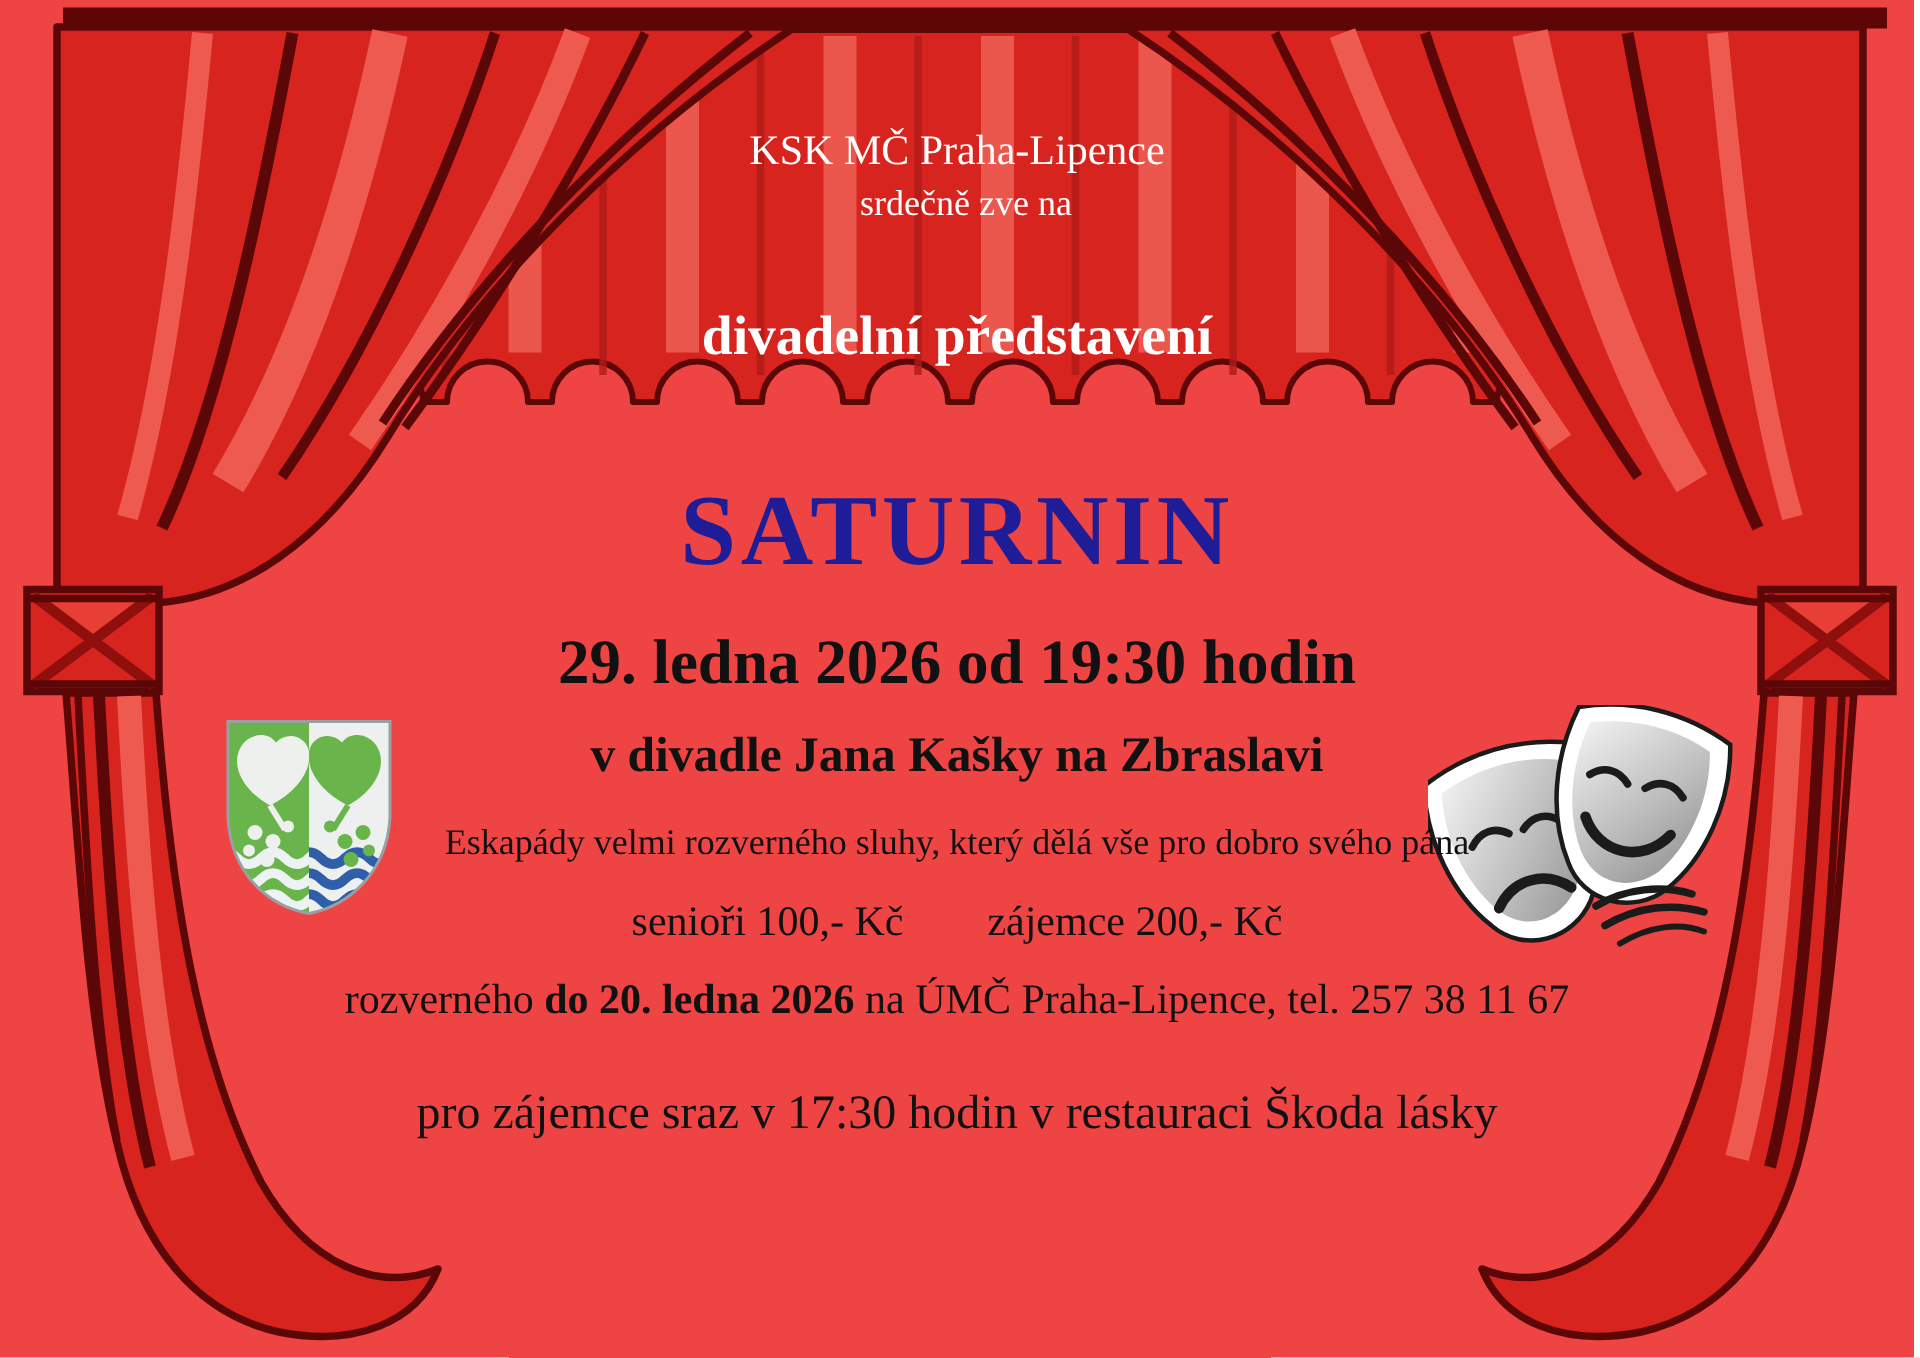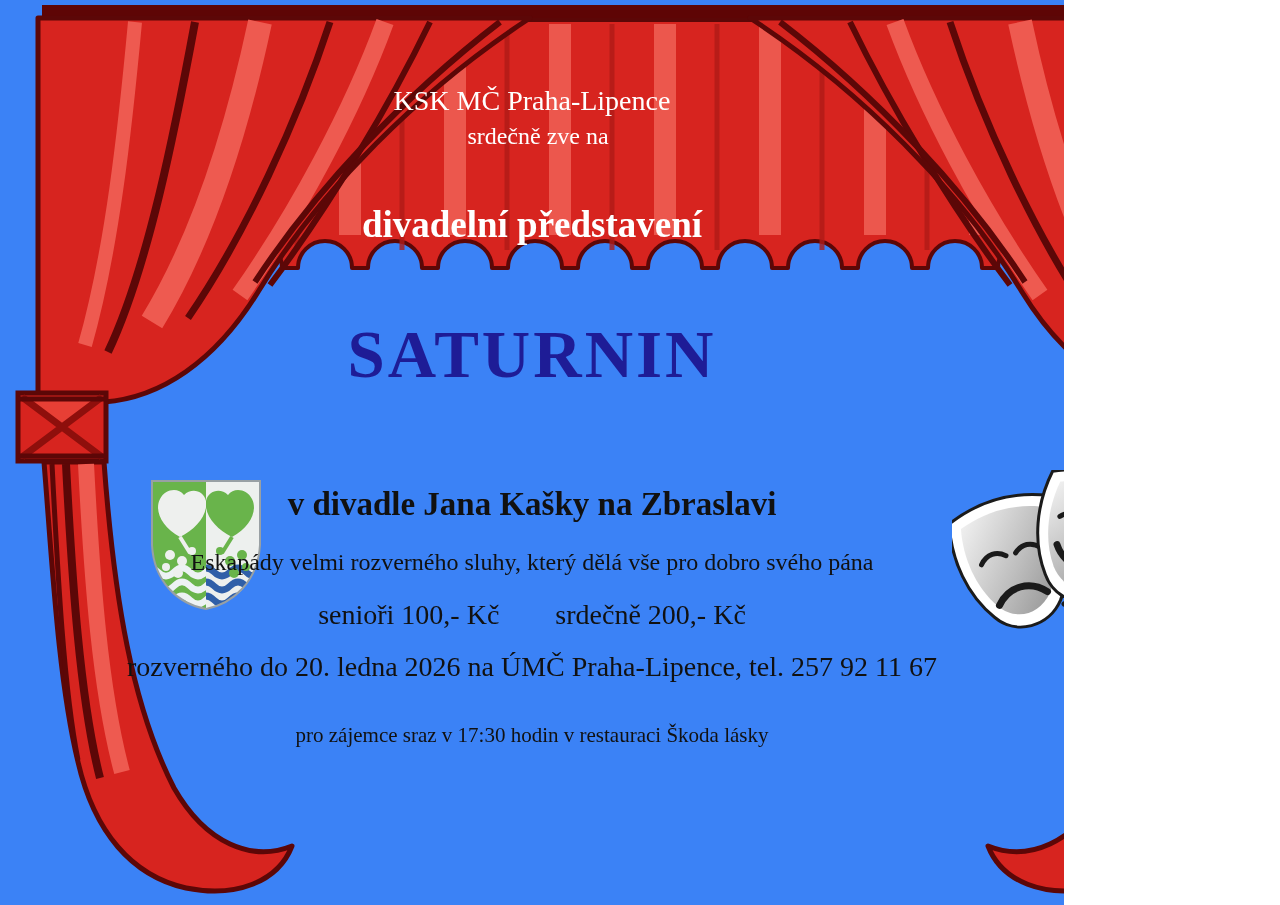--- a/index.html
+++ b/index.html
@@ -1,37 +1,37 @@
 <!DOCTYPE html>
 <html><head>
 <meta charset="utf-8">
 <style>
   html,body{margin:0;padding:0;background:#ffffff;}
   .poster{
-    position:relative;width:1064px;height:905px;background:#3b82f6;overflow:hidden;
+    position:relative;width:1276px;height:905px;background:#ef4444;overflow:hidden;
     font-family:"Liberation Serif","DejaVu Serif",serif;
   }
   .poster svg{position:absolute;pointer-events:none;}
   .layer-curtains{left:0;top:0;}
   .layer-shield{left:148px;top:477px;}
   .layer-masks{left:952px;top:470px;}
   .t{position:absolute;left:0;right:0;text-align:center;white-space:nowrap;color:#111111;}
   .t.white{color:#ffffff;}
   .org      {top:85px;  font-size:28px;}
   .invite   {top:123px; font-size:24px;padding-left:12px;}
   .etype    {top:186px; font-size:37px; font-weight:bold;margin-top:17px;}
   .title    {top:298px; font-size:67px; font-weight:bold; color:#1e1c96; letter-spacing:3px;margin-top:18px;}
   .datetime {top:418px; font-size:42px; font-weight:bold;}
   .venue    {top:486px; font-size:33px; font-weight:bold;}
   .tagline  {top:549px; font-size:24px;}
   .prices   {top:599px; font-size:28px;}
   .prices .p1{margin-right:56px;}
   .reg      {top:651px; font-size:28px;}
-  .reg .b   {font-weight:normal;}
-  .meet     {top:723px; font-size:21px;}
+  .reg .b   {font-weight:bold;}
+  .meet     {top:723px; font-size:32px;}
   .mhd      {top:788px; font-size:27px;}
 </style>
 </head>
 <body>
 
 <div class="poster">
 
   <svg class="layer-curtains" width="1280" height="905" viewBox="0 0 1280 905">
 
     <rect x="42" y="5" width="1216" height="14" fill="#5e0505"></rect>
@@ -198,26 +198,27 @@
       <path d="M 112 134 C 132 122 156 120 176 126" stroke-width="5"></path>
       <path d="M 118 147 C 140 134 164 132 184 138" stroke-width="5"></path>
       <path d="M 128 159 C 148 147 168 145 184 151" stroke-width="4"></path>
     </g>
   </svg>
 
   <div class="t white org">KSK MČ Praha-Lipence</div>
   <div class="t white invite">srdečně zve na</div>
   <div class="t white etype">divadelní představení</div>
   <div class="t title">SATURNIN</div>
+  <div class="t datetime">29. ledna 2026 od 19:30 hodin</div>
   <div class="t venue">v divadle Jana Kašky na Zbraslavi</div>
   <div class="t tagline">Eskapády velmi rozverného sluhy, který dělá vše pro dobro svého pána</div>
 
   <div class="t prices">
-    <span class="p1">senioři 100,- Kč</span><span>srdečně 200,- Kč</span>
+    <span class="p1">senioři 100,- Kč</span><span>zájemce 200,- Kč</span>
   </div>
 
   <div class="t reg">
-    <span>rozverného </span><span class="b">do 20. ledna 2026</span><span> na ÚMČ Praha-Lipence, tel. 257 92 11 67</span>
+    <span>rozverného </span><span class="b">do 20. ledna 2026</span><span> na ÚMČ Praha-Lipence, tel. 257 38 11 67</span>
   </div>
 
   <div class="t meet">pro zájemce sraz v 17:30 hodin v restauraci Škoda lásky</div>
 
 </div>
 
 </body></html>

